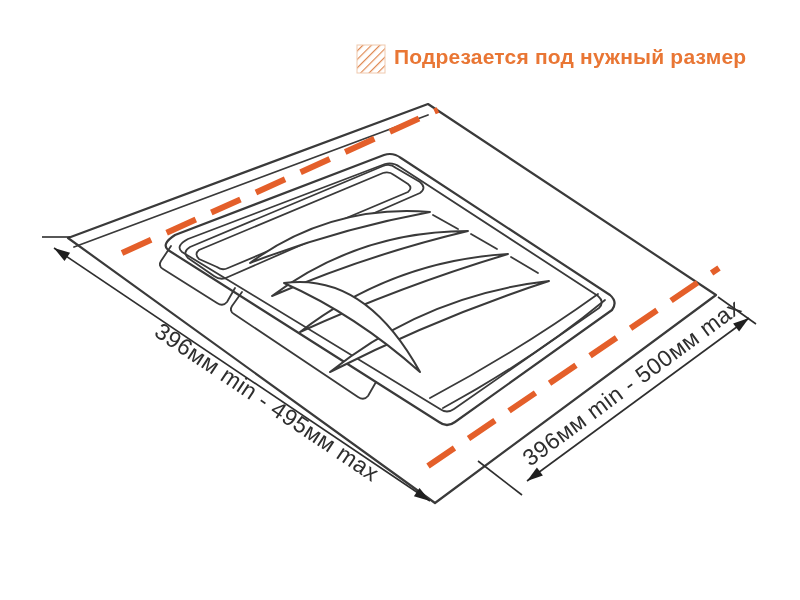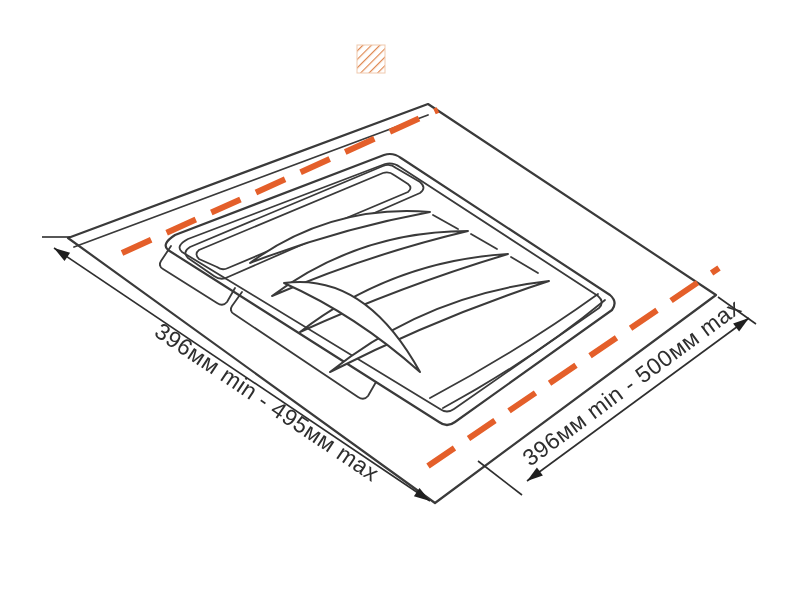--- a/index.html
+++ b/index.html
@@ -78,14 +78,18 @@
     <g>
       <path class="dim" d="M478,461 L522,495"></path>
       <path class="dim" d="M718,297 L756,324"></path>
       <path class="dim" d="M527,481 L749,318"></path>
       <path class="arrow" d="M527,481 L542.9,475.5 L536.9,467.5 Z"></path>
       <path class="arrow" d="M749,318 L739.1,331.5 L733.1,323.4 Z"></path>
       <text class="dimtext" transform="translate(530,467) rotate(-36.3)">396мм min - 500мм max</text>
     </g>
   </svg>
 
+  <div class="hdr">
+    <span style="width:28px;height:28px;flex:0 0 28px;"></span>
+    <span class="hdr-label">Подрезается под нужный размер</span>
+  </div>
 
 </div>
 
 </body></html>

